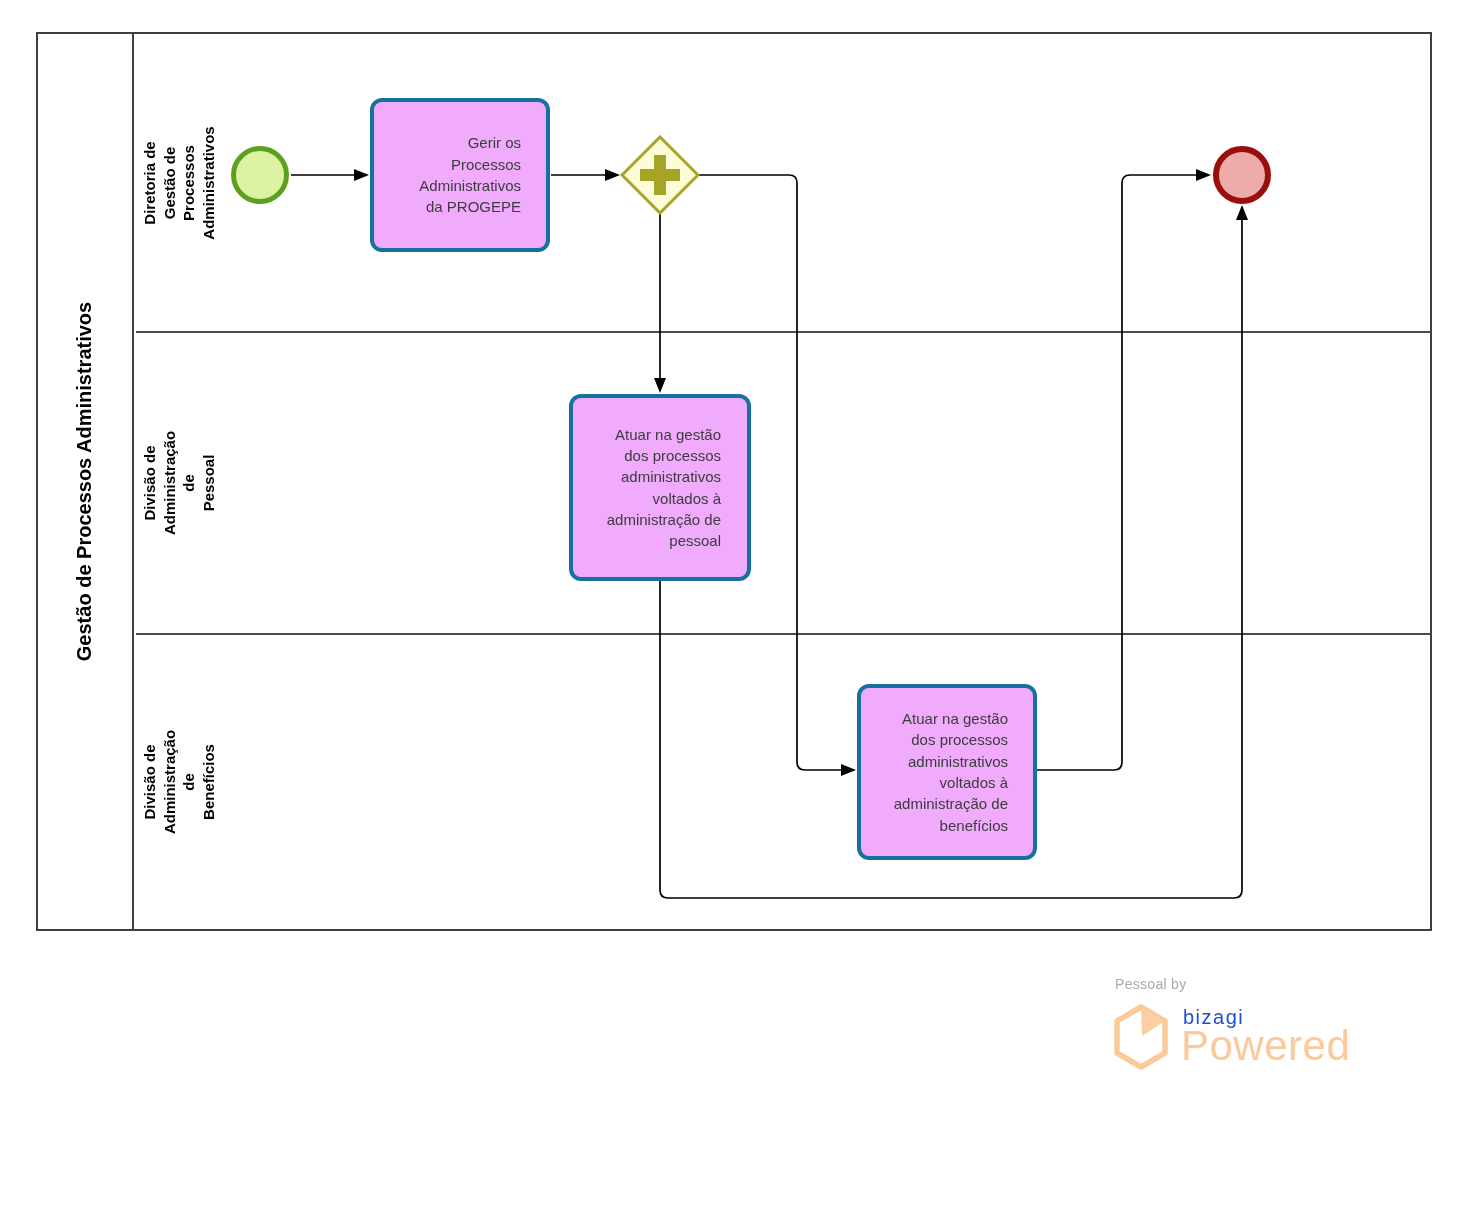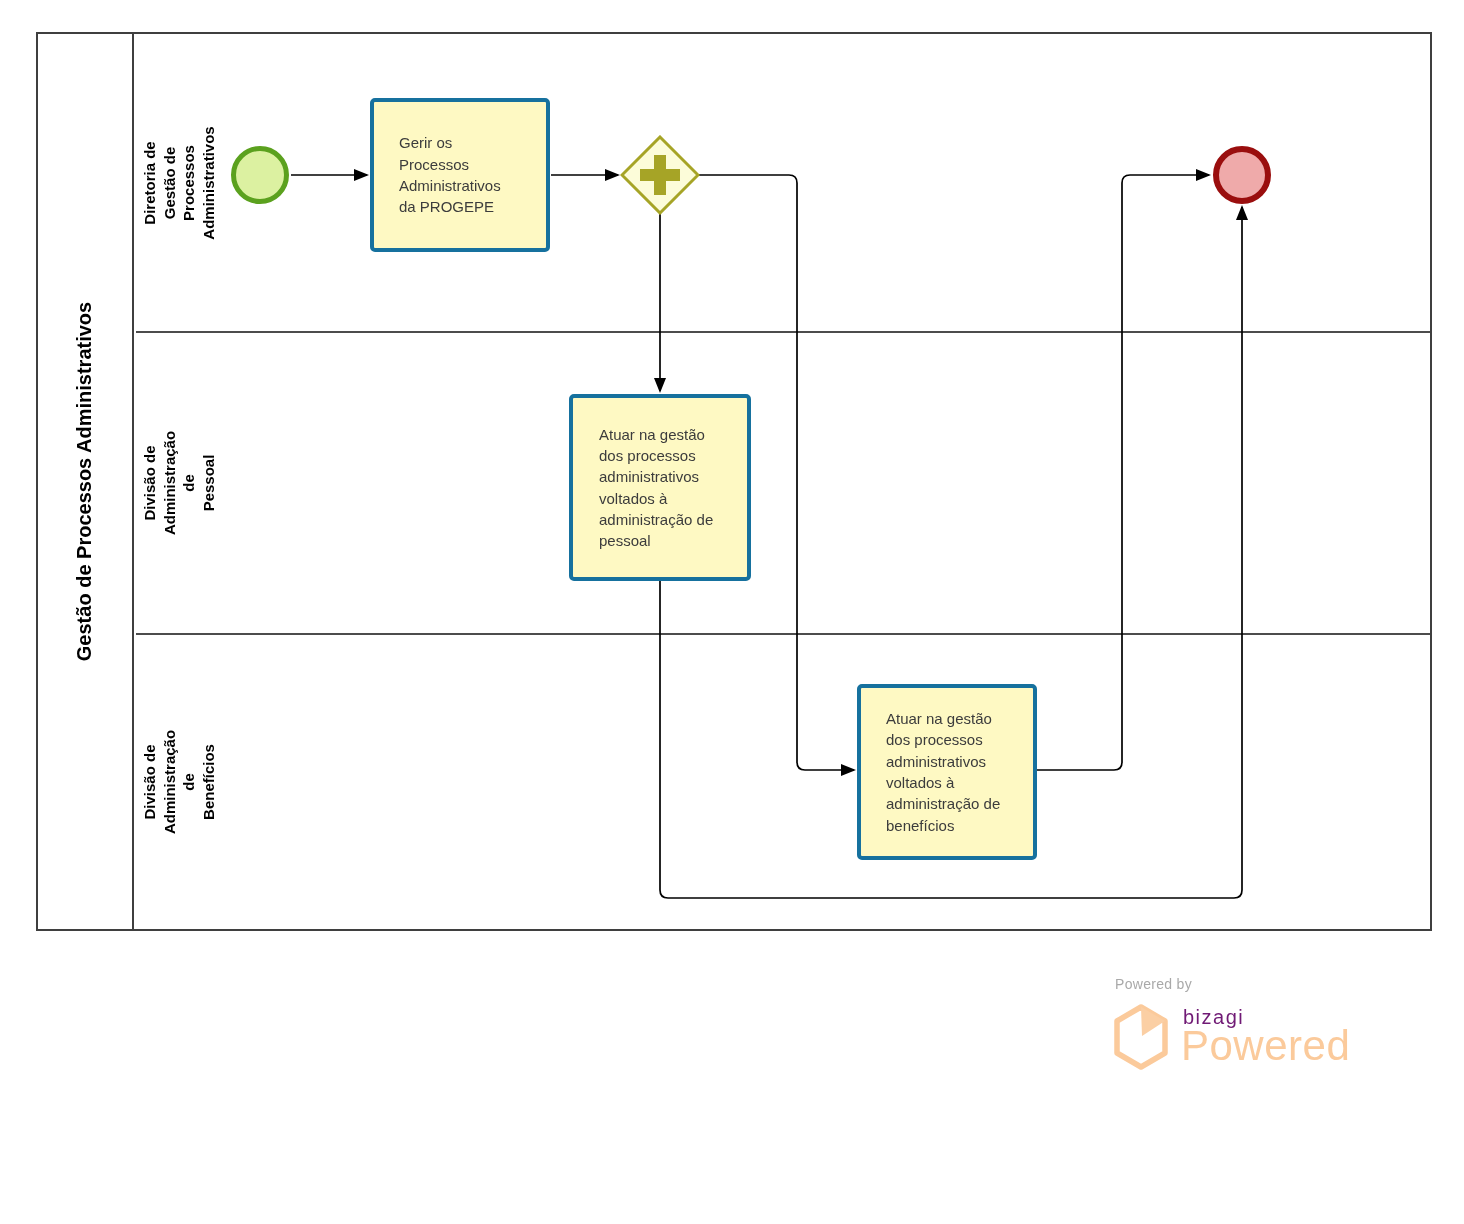--- a/index.html
+++ b/index.html
@@ -15,38 +15,38 @@
   .lane-1{top:0;height:297px;}
   .lane-2{top:297px;height:302px;border-top:2px solid #4c4c4c;}
   .lane-3{top:599px;height:296px;border-top:2px solid #4c4c4c;}
   .lane-label{position:absolute;left:0;top:0;width:86px;height:100%;display:flex;align-items:center;justify-content:center;}
   .lane-label-text{transform:rotate(-90deg);white-space:pre-line;text-align:center;font-size:15px;font-weight:bold;line-height:1.3;color:#000;}
   .lane-1 .lane-label-text{width:285px;}
   .lane-2 .lane-label-text{width:290px;}
   .lane-3 .lane-label-text{width:285px;}
   
   .bpmn-task{
-    position:absolute;box-sizing:border-box;border:4px solid #16719e;border-radius:5px;background:#fef9c3;
-    display:flex;align-items:center;justify-content:center;text-align:left;
+    position:absolute;box-sizing:border-box;border:4px solid #16719e;border-radius:12px;background:#f0abfc;
+    display:flex;align-items:center;justify-content:center;text-align:right;
     font-size:15px;color:#3c3c3c;line-height:1.42;
   }
   #task-gerir{left:370px;top:98px;width:180px;height:154px;padding:0 25px;}
   #task-pessoal{left:569px;top:394px;width:182px;height:187px;padding:0 26px;}
   #task-beneficios{left:857px;top:684px;width:180px;height:176px;padding:0 25px;}
   .event-circle{position:absolute;box-sizing:border-box;border-radius:50%;}
   #start-event{left:231px;top:146px;width:58px;height:58px;border:5px solid #5ba11e;background:#dcf1a1;}
   #end-event{left:1213px;top:146px;width:58px;height:58px;border:6px solid #9a0e0e;background:#efaaaa;}
   #gateway{position:absolute;left:620px;top:135px;width:80px;height:80px;}
   
   #flows{position:absolute;left:0;top:0;width:1464px;height:1224px;pointer-events:none;}
   .flow{fill:none;stroke:#000;stroke-width:1.7px;}
   
   .powered-by{position:absolute;left:1115px;top:976px;font-size:14px;color:#a9a9a9;letter-spacing:.3px;}
   .brand-hex{position:absolute;left:1112px;top:1003px;}
-  .brand-bizagi{position:absolute;left:1183px;top:1006px;font-size:20px;color:#701a75;letter-spacing:1.5px;}
+  .brand-bizagi{position:absolute;left:1183px;top:1006px;font-size:20px;color:#1d4ed8;letter-spacing:1.5px;}
   .brand-modeler{position:absolute;left:1181px;top:1022px;font-size:42px;font-weight:500;color:#fbca9b;letter-spacing:.5px;}
 </style>
 </head>
 <body>
 
 <div id="canvas">
 
   <div class="pool">
     <div class="pool-title-band">
       <div class="pool-title-text">Gestão de Processos Administrativos</div>
@@ -95,21 +95,21 @@
       <path d="M40 20 V60 M20 40 H60" stroke="#a6a426" stroke-width="12" fill="none"></path>
     </g>
   </svg>
 
   <div class="bpmn-task" id="task-pessoal">Atuar na gestão dos processos administrativos voltados à administração de pessoal</div>
 
   <div class="bpmn-task" id="task-beneficios">Atuar na gestão dos processos administrativos voltados à administração de benefícios</div>
 
   <div class="event-circle" id="end-event"></div>
 
-  <div class="powered-by">Powered by</div>
+  <div class="powered-by">Pessoal by</div>
   <svg class="brand-hex" width="58" height="68" viewBox="0 0 58 68" xmlns="http://www.w3.org/2000/svg">
     <polygon points="29,4 53,18 53,50 29,64 5,50 5,18" fill="none" stroke="#fbca9b" stroke-width="5.5" stroke-linejoin="round"></polygon>
     <polygon points="29,4 53,18 30,33" fill="#fbcfa4"></polygon>
     <polygon points="14,26 30,33 14,44" fill="#ffffff"></polygon>
   </svg>
   <div class="brand-bizagi">bizagi</div>
   <div class="brand-modeler">Powered</div>
 
 </div>
 

